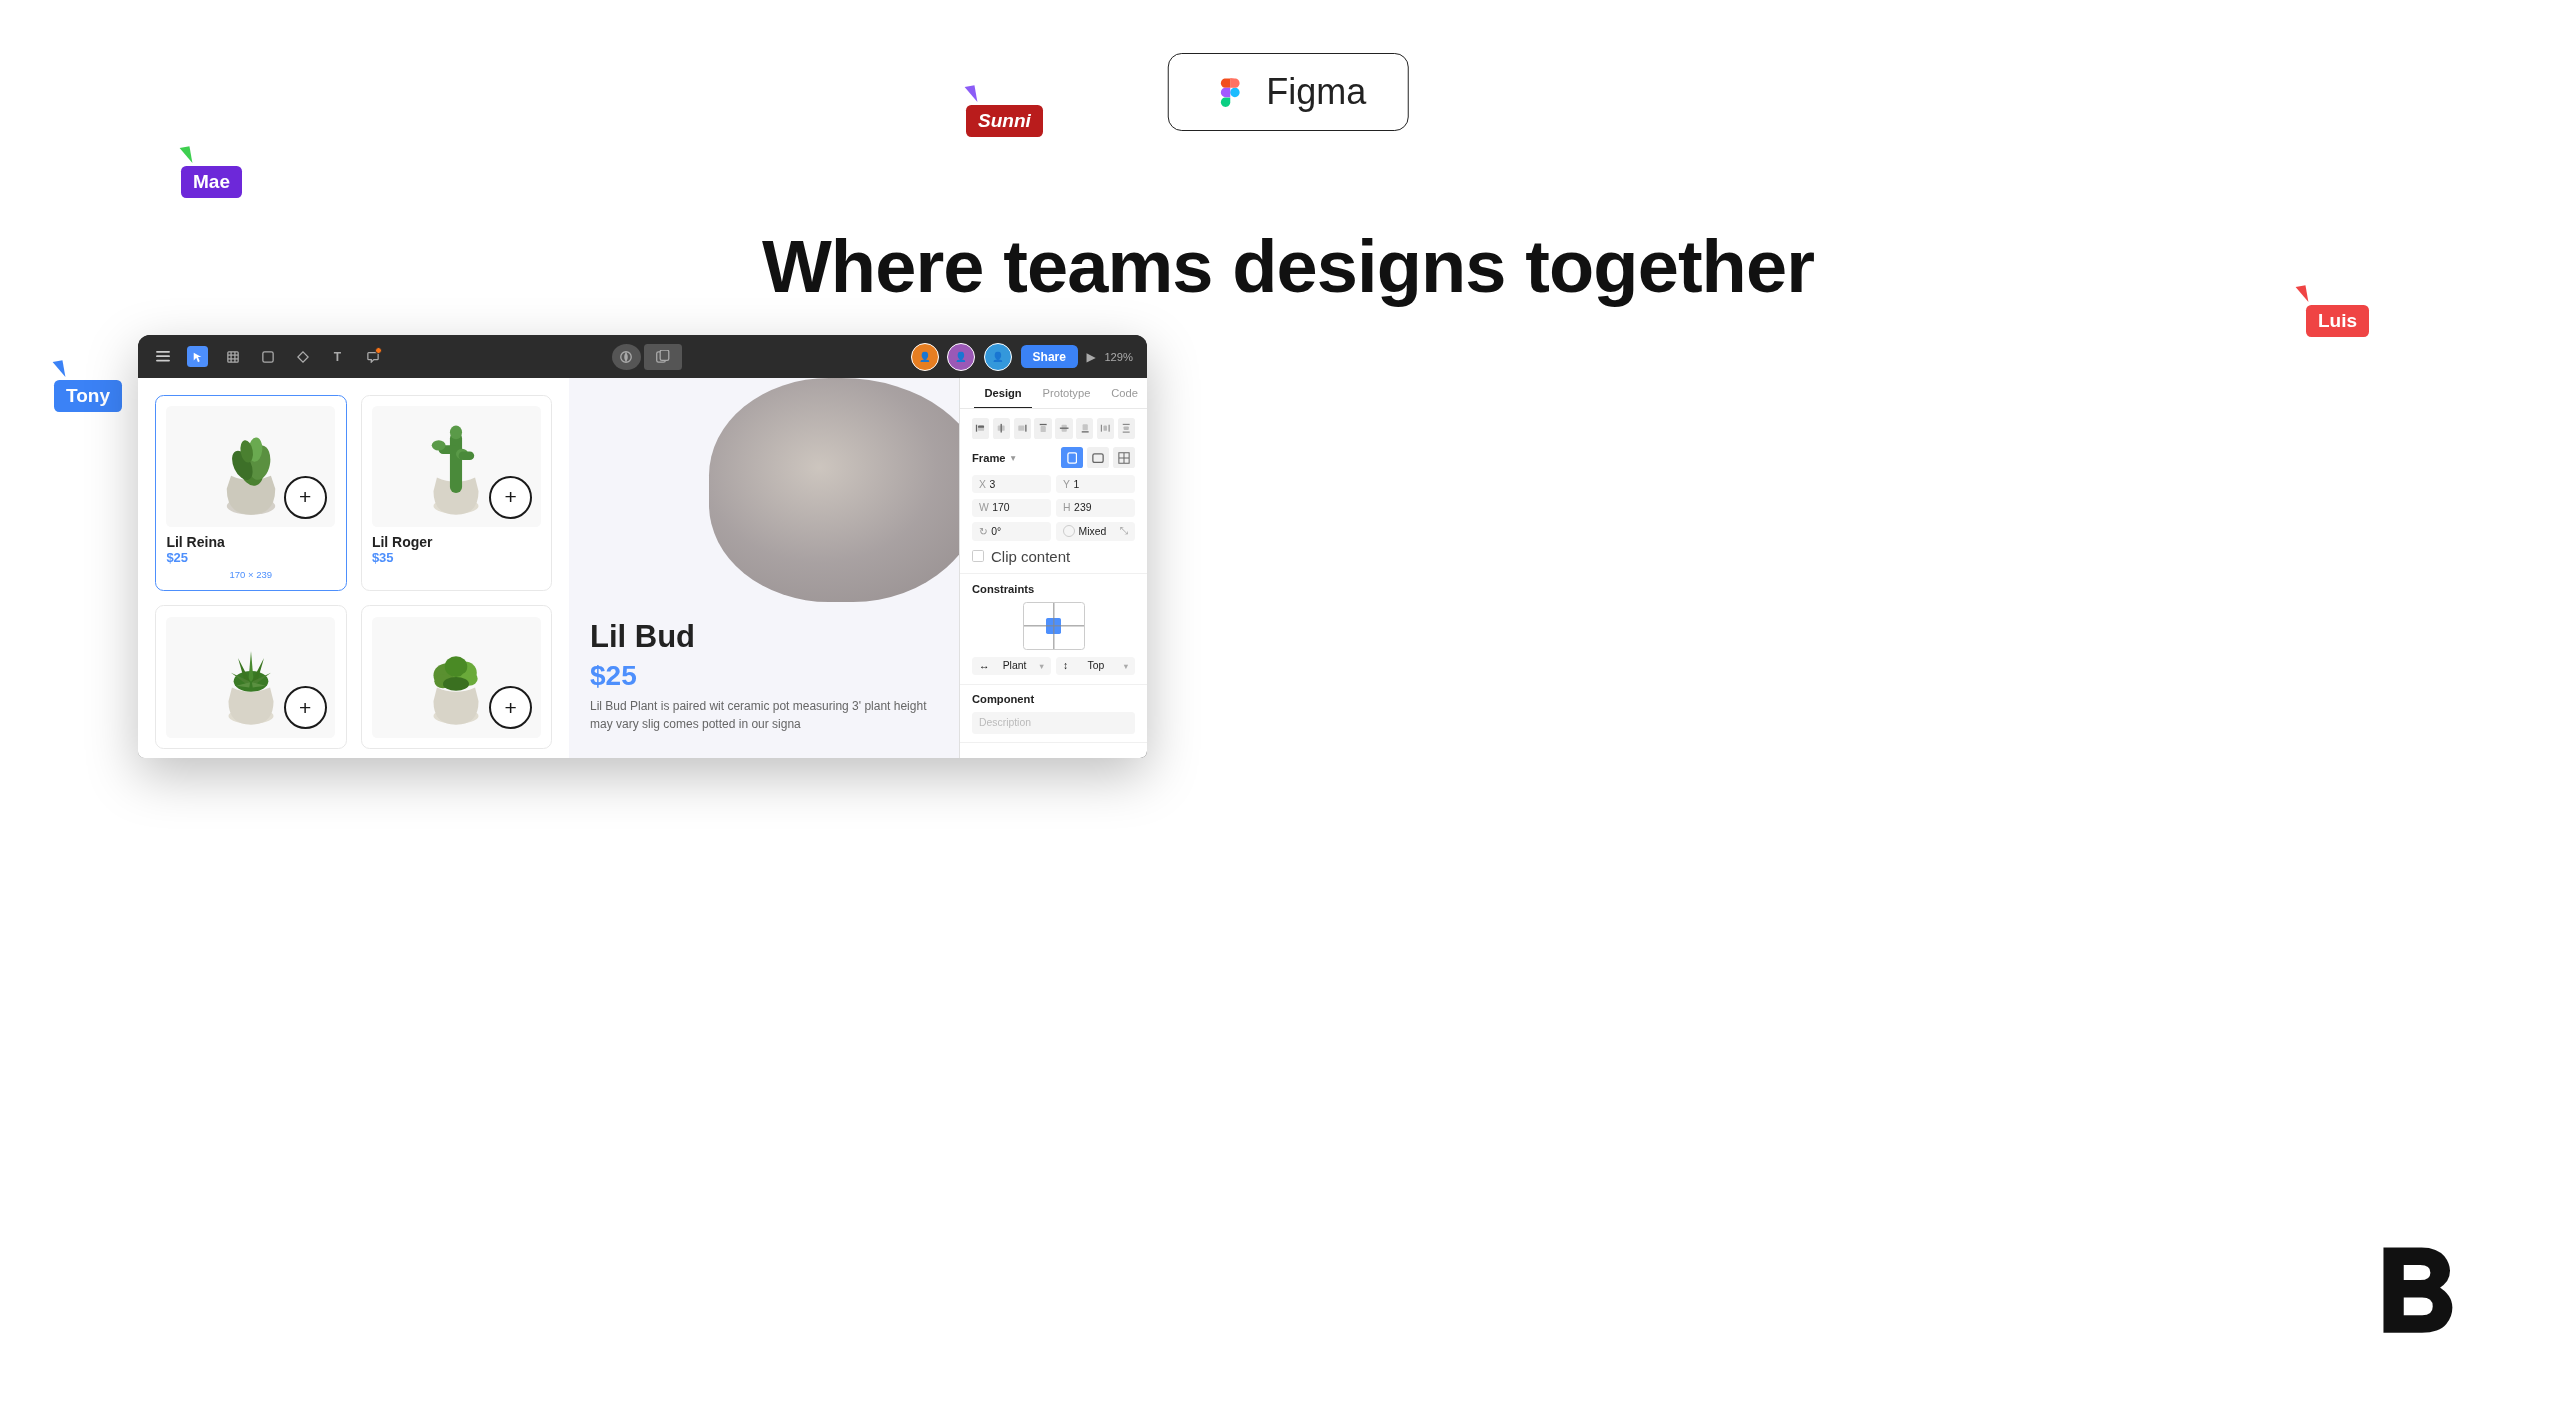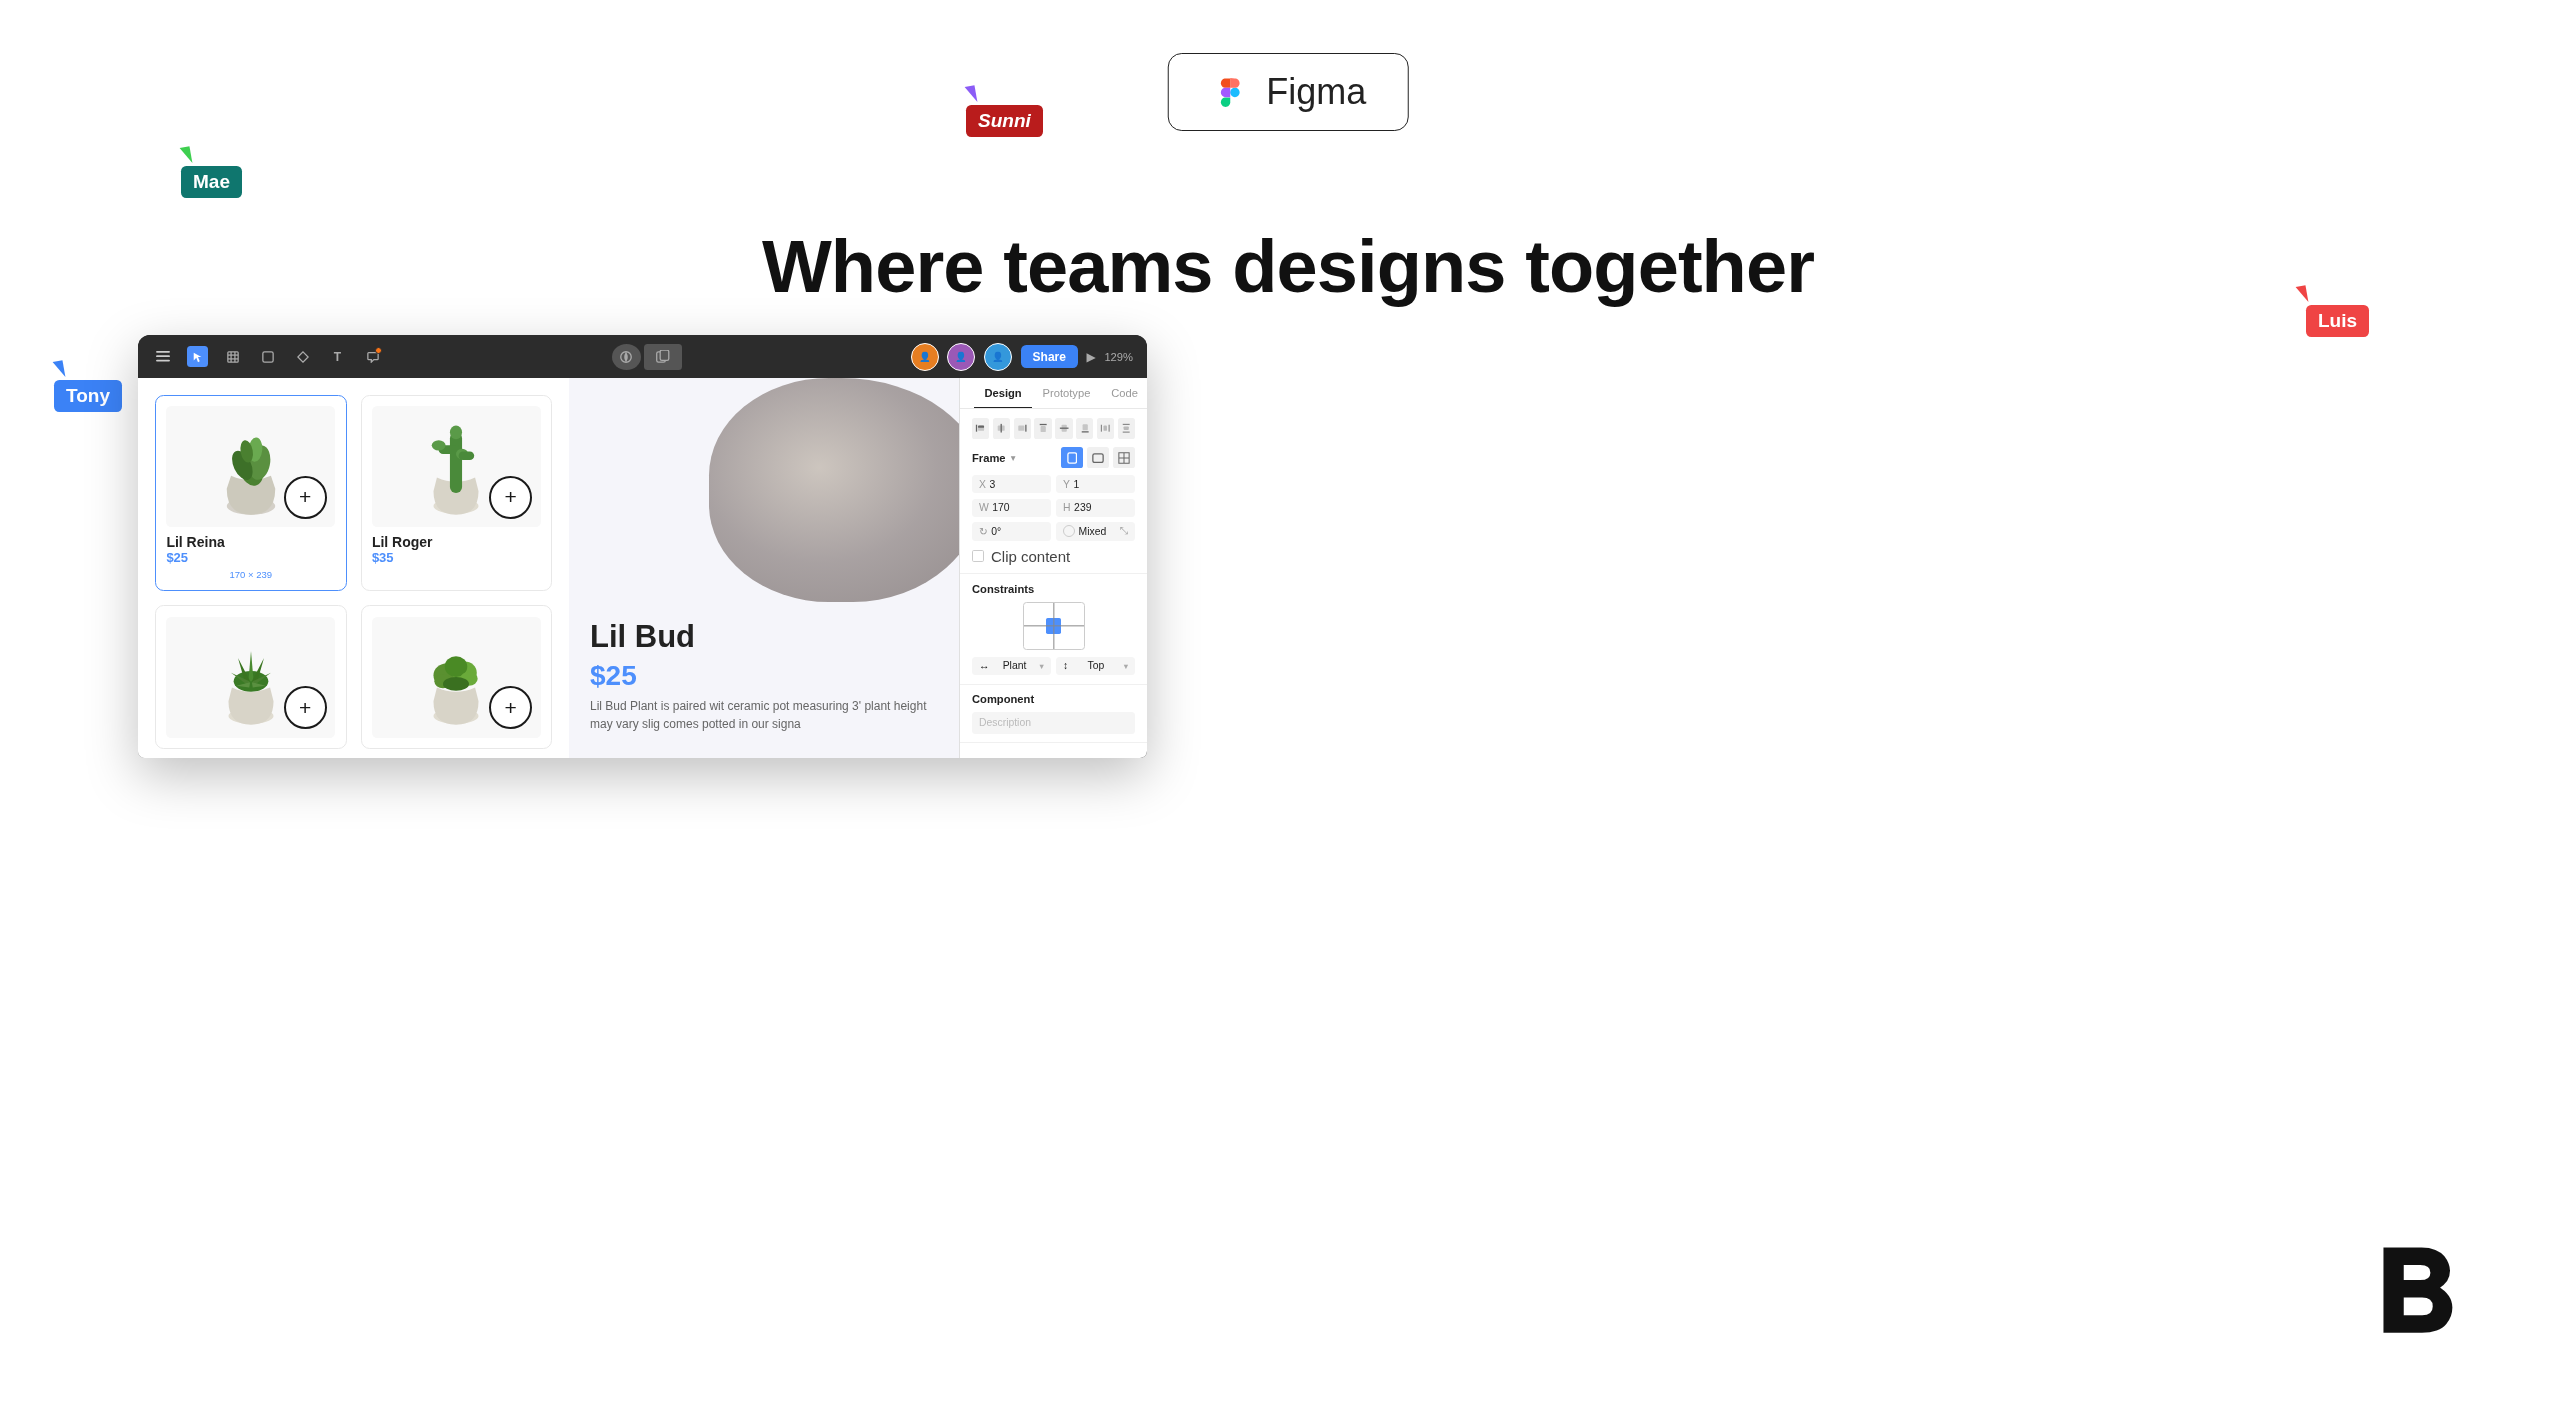--- a/index.html
+++ b/index.html
@@ -84,21 +84,21 @@
 
     .cursor-tag {
       padding: 5.2px 12px;
       border-radius: 5.2px;
       font-size: 19px;
       font-weight: 600;
       color: #fff;
       margin-top: 1.7px;
     }
 
-    .cursor-tag.green { background: #0f766e; }
+    .cursor-tag.green { background: #6d28d9; }
     .cursor-tag.purple { background: #b91c1c; font-style: italic; }
     .cursor-tag.blue { background: #3b82f6; }
     .cursor-tag.orange-red { background: #ef4444; margin-left: 9px; }
 
     
     .headline {
       position: absolute;
       top: 224px;
       left: 50%;
       transform: translateX(-50%);

